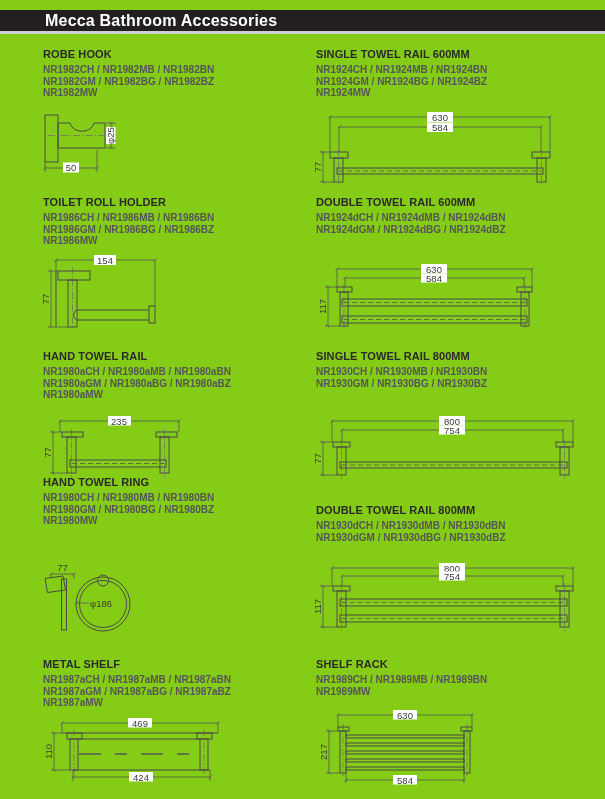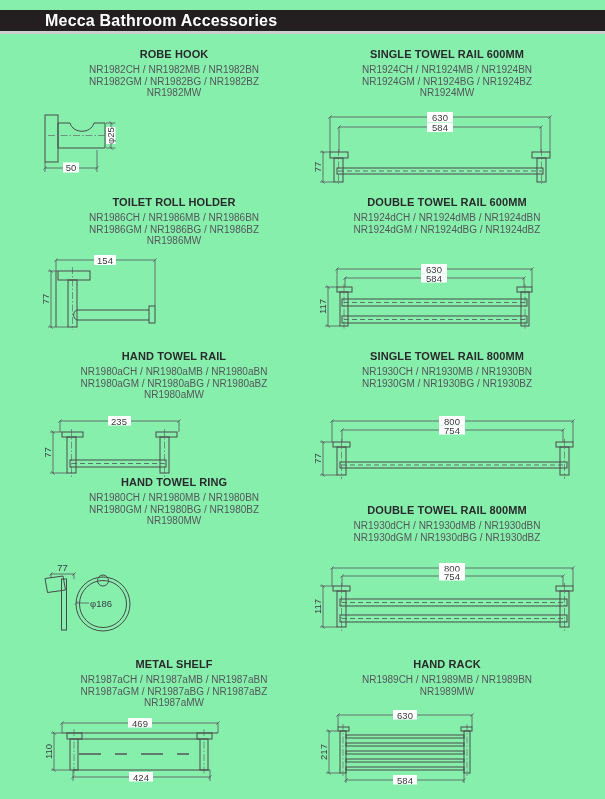--- a/index.html
+++ b/index.html
@@ -1,24 +1,24 @@
 <!DOCTYPE html>
 <html><head>
 <meta charset="utf-8">
 <style>
   html,body{margin:0;padding:0;background:#ffffff;}
-  .page{position:relative;width:605px;height:799px;background:#86efac;
+  .page{position:relative;width:605px;height:799px;background:#84cc16;
         font-family:"Liberation Sans","DejaVu Sans",sans-serif;overflow:hidden;}
   .hdr{position:absolute;left:0;top:10px;width:605px;height:21px;background:#231f20;
        border-bottom:3px solid #cdced0;}
   .hdr-title{color:#fff;font-size:16px;font-weight:bold;line-height:21px;
              padding-left:45px;letter-spacing:.2px;white-space:nowrap;}
-  .cell{position:absolute;width:262px;text-align:center;}
+  .cell{position:absolute;width:262px;}
   .pname{margin:0 0 4px 0;font-size:11px;font-weight:bold;color:#2a2a2c;letter-spacing:.1px;}
-  .code{font-size:10px;line-height:11.5px;color:#55565a;white-space:nowrap;}
+  .code{font-size:10px;line-height:11.5px;color:#55565a;white-space:nowrap;font-weight:bold;}
   .drawing{position:absolute;overflow:visible;}
   .drawing .ln{fill:none;stroke:#4a4a4a;stroke-width:1;}
   .drawing .dm{fill:none;stroke:#55555a;stroke-width:.8;}
   .drawing .cl{fill:none;stroke:#6a6a6e;stroke-width:.7;stroke-dasharray:7 2 1.5 2;}
   .drawing .rd{fill:none;stroke:#55555a;stroke-width:.8;stroke-dasharray:5 3;}
   .drawing .wbg{fill:#fff;}
   .drawing text{font-size:9.5px;fill:#3b3b40;font-family:"Liberation Sans","DejaVu Sans",sans-serif;}
   
   .c0{left:43px;top:48px}.c1{left:316px;top:48px}
   .c2{left:43px;top:196px}.c3{left:316px;top:196px}
@@ -94,21 +94,21 @@
     <div class="code">NR1930dCH / NR1930dMB / NR1930dBN</div>
     <div class="code">NR1930dGM / NR1930dBG / NR1930dBZ</div>
   </div>
   <div class="cell c8">
     <h3 class="pname">METAL SHELF</h3>
     <div class="code">NR1987aCH / NR1987aMB / NR1987aBN</div>
     <div class="code">NR1987aGM / NR1987aBG / NR1987aBZ</div>
     <div class="code">NR1987aMW</div>
   </div>
   <div class="cell c9">
-    <h3 class="pname">HAND RACK</h3>
+    <h3 class="pname">SHELF RACK</h3>
     <div class="code">NR1989CH / NR1989MB / NR1989BN</div>
     <div class="code">NR1989MW</div>
   </div>
 
   <svg class="drawing s0" width="120" height="72" viewBox="0 0 120 72">
     <rect class="ln" x="5" y="5" width="13" height="47"></rect>
     <path class="ln" d="M18,13 H30 C33,24 51,24 54,13 H65 V38 H18 Z"></path>
     <line class="cl" x1="8" y1="25.5" x2="69" y2="25.5"></line>
     <line class="dm" x1="66" y1="13" x2="75.5" y2="13"></line>
     <line class="dm" x1="66" y1="38" x2="75.5" y2="38"></line>

